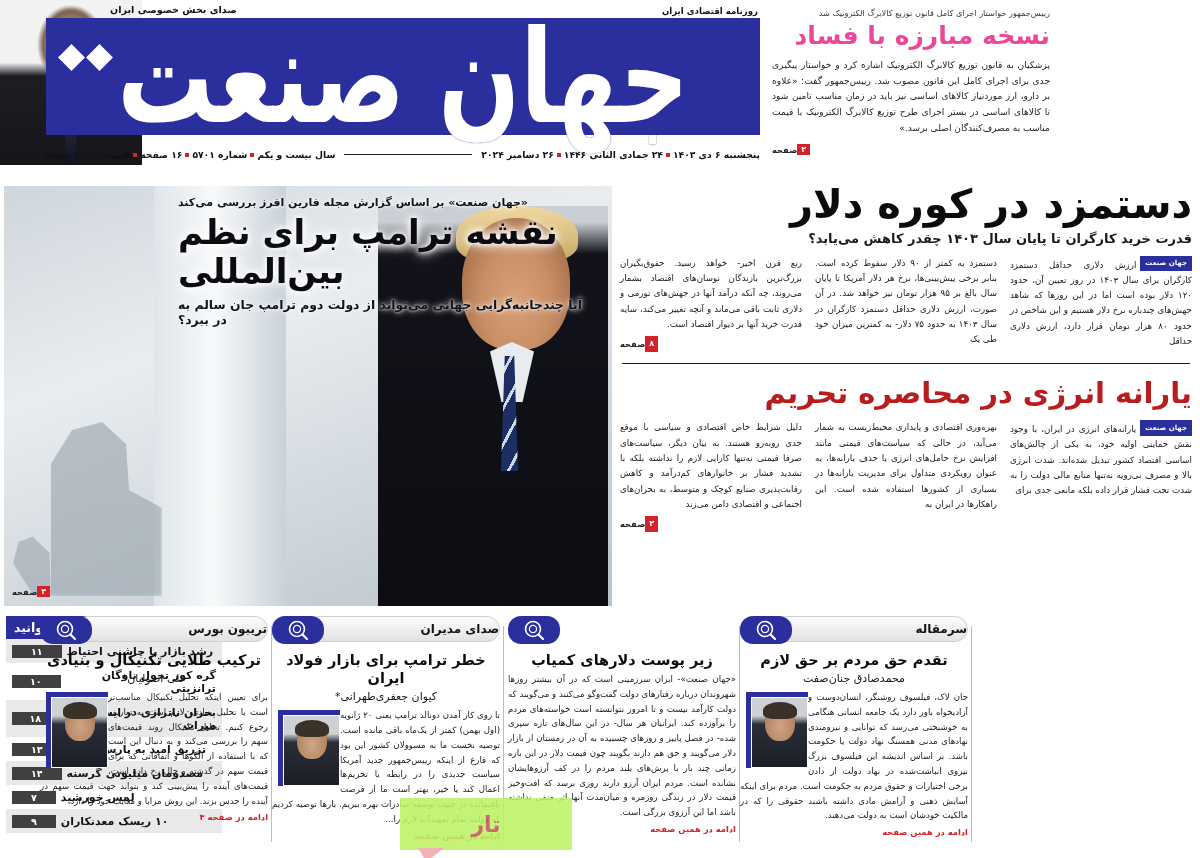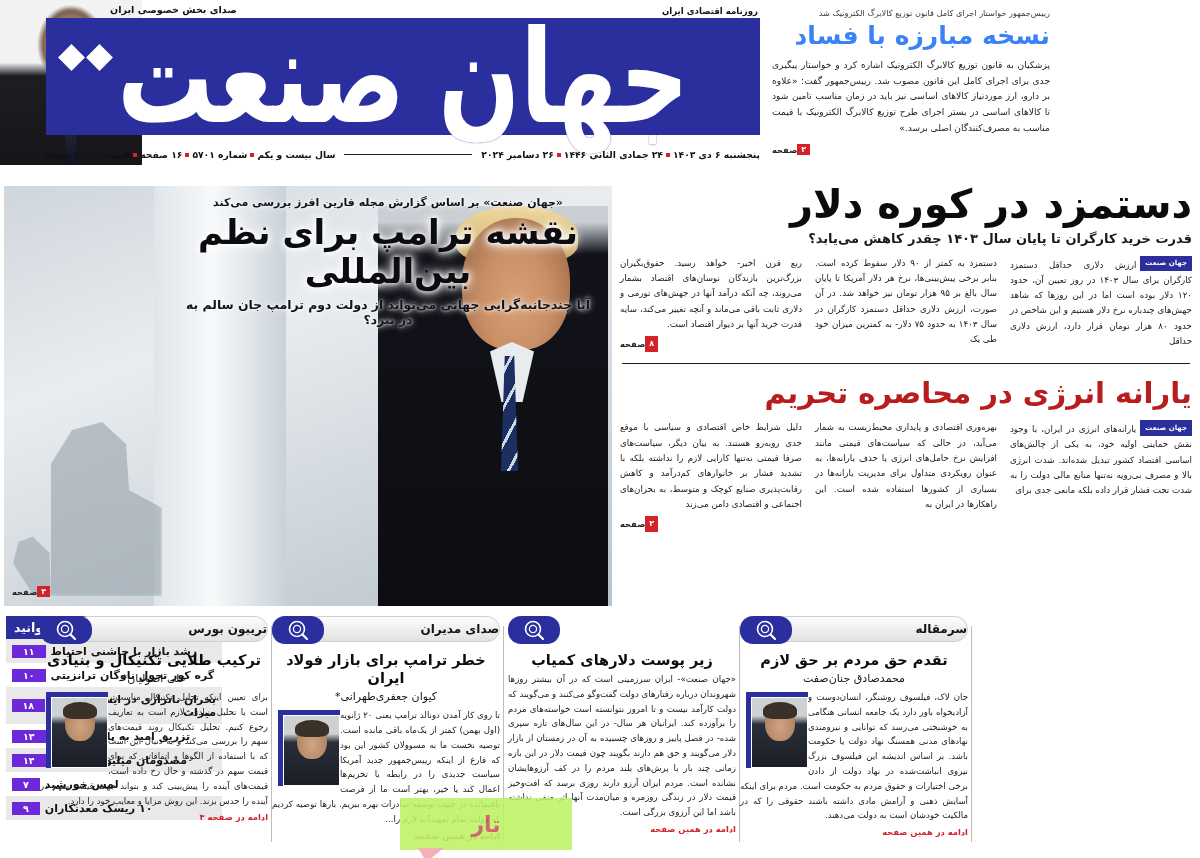--- a/index.html
+++ b/index.html
@@ -27,21 +27,21 @@
     content:""; position:absolute; left:50%; top:52%; transform:translateX(-50%);
     width:30px; height:78px; background:#fbfbfb; clip-path: polygon(38% 0,62% 0,76% 26%,50% 50%,24% 26%);
   }
   .pezeshkian-photo::before{
     content:""; position:absolute; left:50%; top:62%; transform:translateX(-50%);
     width:11px; height:62px; background:linear-gradient(#2a3550,#10141f);
   }
 
   .corruption-block { position:absolute; right:150px; top:8px; width:278px; text-align:right; }
   .corruption-kicker { font-size:8.2px; color:#3b3b3b; line-height:1.3; margin-bottom:3px; }
-  .corruption-head { font-size:25px; font-weight:bold; color:#3b82f6; letter-spacing:-0.4px; line-height:1.1; margin-bottom:9px; }
+  .corruption-head { font-size:25px; font-weight:bold; color:#ec4899; letter-spacing:-0.4px; line-height:1.1; margin-bottom:9px; }
   .corruption-body { font-size:9.1px; line-height:1.72; color:#1c1c1c; text-align:justify; }
   .pagebadge {
     display:inline-block; background:#d2232a; color:#fff; font-size:8px; font-weight:bold;
     padding:1px 4px; vertical-align:middle; margin-right:3px;
   }
   .pagelabel { font-size:8.4px; color:#222; font-weight:bold; vertical-align:middle; }
   .corruption-pageref { text-align:left; margin-top:3px; }
 
   .logo-area { position:absolute; right:436px; top:0; width:764px; height:182px; }
   .tagline-right { position:absolute; right:6px; top:6px; font-size:8.6px; font-weight:bold; color:#111; }
@@ -101,21 +101,21 @@
   }
   .trump-shirt{
     position:absolute; right:74px; top:136px; width:44px; height:60px; background:#e8ecef;
     clip-path: polygon(50% 0, 100% 16%, 74% 100%, 26% 100%, 0 16%);
   }
   .trump-tie{
     position:absolute; right:90px; top:150px; width:17px; height:115px;
     background:repeating-linear-gradient(-62deg,#1c2f63 0 7px,#cfd8e6 7px 10px,#1c2f63 10px 17px);
     clip-path: polygon(22% 0,78% 0,100% 100%,0 100%);
   }
-  .trump-text { position:absolute; right:14px; top:10px; width:420px; text-align:center; z-index:4; }
+  .trump-text { position:absolute; right:14px; top:10px; width:420px; text-align:left; z-index:4; }
   .t-kicker { font-size:11px; font-weight:bold; color:#12131a; text-shadow:0 0 3px #fff,0 0 6px #fff; margin-bottom:4px; }
   .t-head   { font-size:34px; font-weight:bold; color:#0c0c10; letter-spacing:-1px; line-height:1.15;
               text-shadow:0 0 5px #fff,0 0 10px #fff,0 0 14px #fff; }
   .t-sub    { font-size:12.4px; font-weight:bold; color:#12131a; margin-top:6px;
               text-shadow:0 0 3px #fff,0 0 7px #fff; }
   .trump-pageref { position:absolute; left:8px; bottom:6px; z-index:4; }
 
   
   .right-col { position:absolute; right:4px; top:0; width:580px; height:428px; }
   .lede { padding:0 4px; }
@@ -136,22 +136,22 @@
   
   .bottom { position:absolute; left:0; top:612px; width:1200px; height:246px; }
   .sidebar { position:absolute; right:978px; left:6px; top:4px; width:216px; }
   .sb-head {
     background:#2b2f9e; color:#fff; font-size:12.5px; font-weight:bold;
     text-align:left; padding:4px 8px; border-radius:0 9px 9px 0;
   }
   .sb-item { display:flex; align-items:center; gap:5px; padding:5.5px 6px; font-size:11px;
              font-weight:bold; color:#141414; justify-content:flex-end; }
   .sb-item:nth-child(odd) { background:#e9e9e9; }
-  .sb-num { background:#6d28d9; color:#fff; font-size:9.5px; font-weight:bold;
-            padding:1px 11px; min-width:15px; text-align:center; }
+  .sb-num { background:#404040; color:#fff; font-size:9.5px; font-weight:bold;
+            padding:1px 19px; min-width:15px; text-align:center; }
 
   .panel { position:absolute; top:4px; width:228px; height:238px; }
   .p1 { right:932px; } .p2 { right:700px; } .p3 { right:464px; } .p4 { right:232px; }
   .panel-sep { position:absolute; top:14px; width:1px; height:216px; background:#bdbdbd; }
 
   .p-head-wrap { position:relative; height:30px; margin-bottom:5px; }
   .p-head {
     position:absolute; right:0; left:34px; top:0; height:26px;
     background:linear-gradient(to bottom,#fdfdfd,#e2e2e2);
     border:1px solid #cfcfcf; border-radius:13px;

